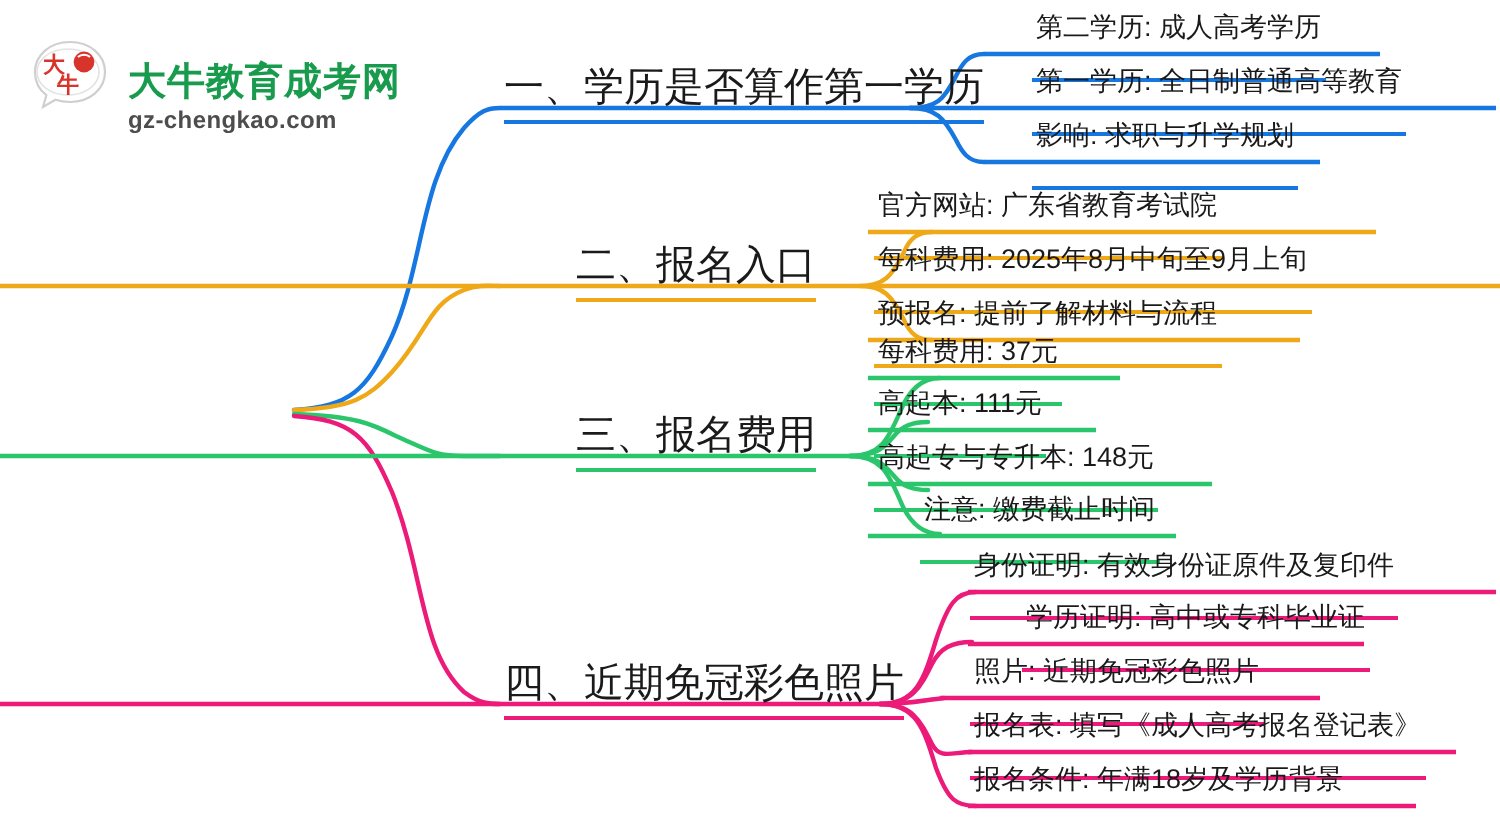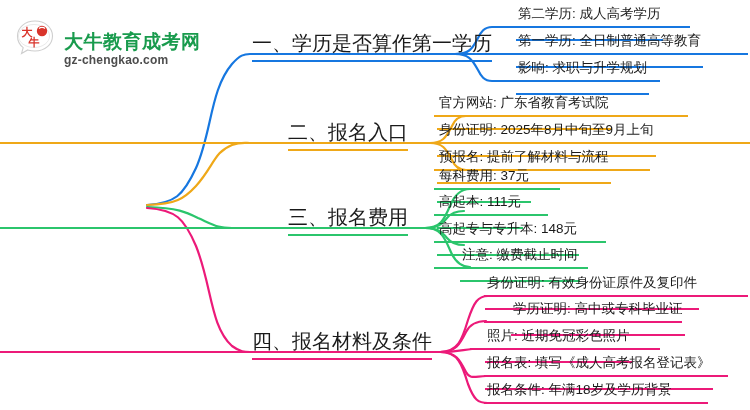--- a/index.html
+++ b/index.html
@@ -168,28 +168,28 @@
     <div class="logo-text-block">
       <div class="logo-title">大牛教育成考网</div>
       <div class="logo-sub">gz-chengkao.com</div>
     </div>
   </div>
 
 
   <div class="topic topic-b1" style="left:252px; top:30px;">一、学历是否算作第一学历</div>
   <div class="topic topic-b2" style="left:288px; top:119px;">二、报名入口</div>
   <div class="topic topic-b3" style="left:288px; top:204px;">三、报名费用</div>
-  <div class="topic topic-b4" style="left:252px; top:328px;">四、报名材料及条件</div>
+  <div class="topic topic-b4" style="left:252px; top:328px;">四、近期免冠彩色照片</div>
 
   <div class="leaf leaf-b1" style="left:516px; top:5px;">第二学历: 成人高考学历</div>
   <div class="leaf leaf-b1" style="left:516px; top:32px;">第一学历: 全日制普通高等教育</div>
   <div class="leaf leaf-b1" style="left:516px; top:59px;">影响: 求职与升学规划</div>
 
   <div class="leaf leaf-b2" style="left:437px; top:94px;">官方网站: 广东省教育考试院</div>
-  <div class="leaf leaf-b2" style="left:437px; top:121px;">身份证明: 2025年8月中旬至9月上旬</div>
+  <div class="leaf leaf-b2" style="left:437px; top:121px;">每科费用: 2025年8月中旬至9月上旬</div>
   <div class="leaf leaf-b2" style="left:437px; top:148px;">预报名: 提前了解材料与流程</div>
 
   <div class="leaf leaf-b3" style="left:437px; top:167px;">每科费用: 37元</div>
   <div class="leaf leaf-b3" style="left:437px; top:193px;">高起本: 111元</div>
   <div class="leaf leaf-b3" style="left:437px; top:220px;">高起专与专升本: 148元</div>
   <div class="leaf leaf-b3" style="left:460px; top:246px;">注意: 缴费截止时间</div>
 
   <div class="leaf leaf-b4" style="left:485px; top:274px;">身份证明: 有效身份证原件及复印件</div>
   <div class="leaf leaf-b4" style="left:511px; top:300px;">学历证明: 高中或专科毕业证</div>
   <div class="leaf leaf-b4" style="left:485px; top:327px;">照片: 近期免冠彩色照片</div>

